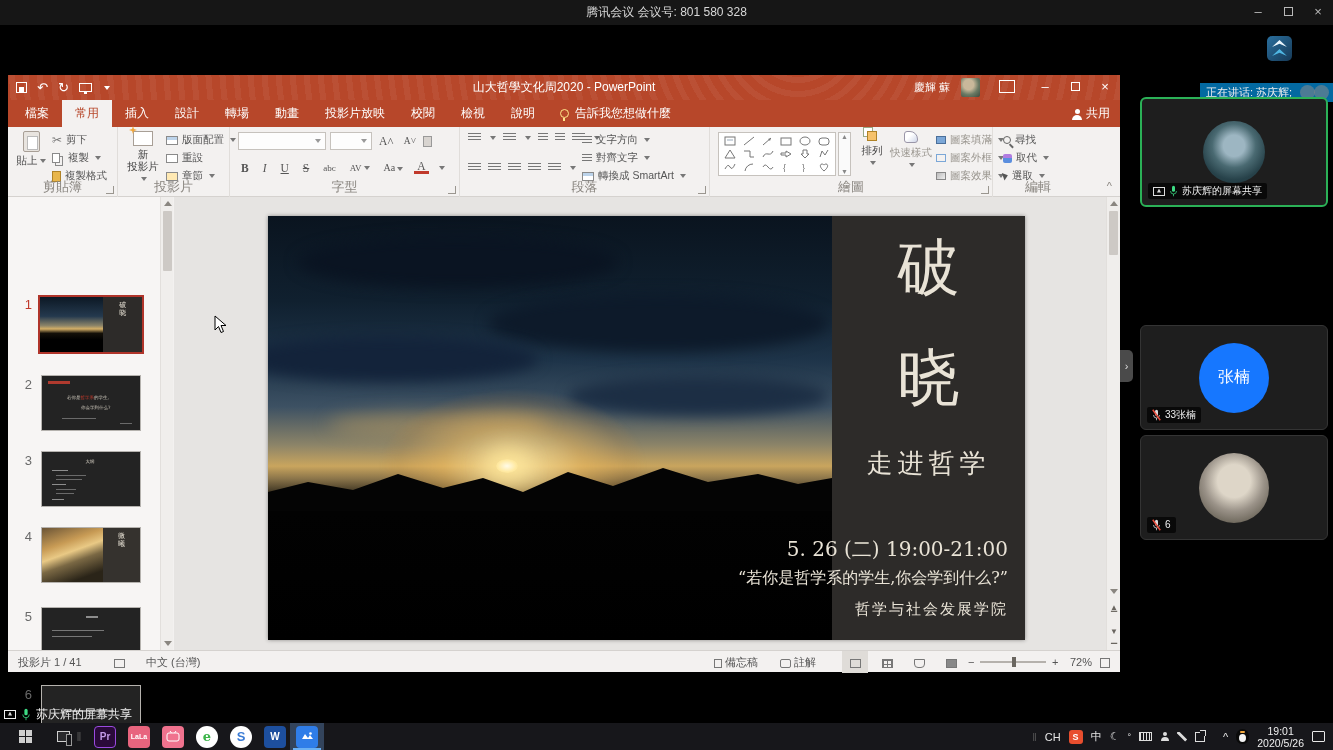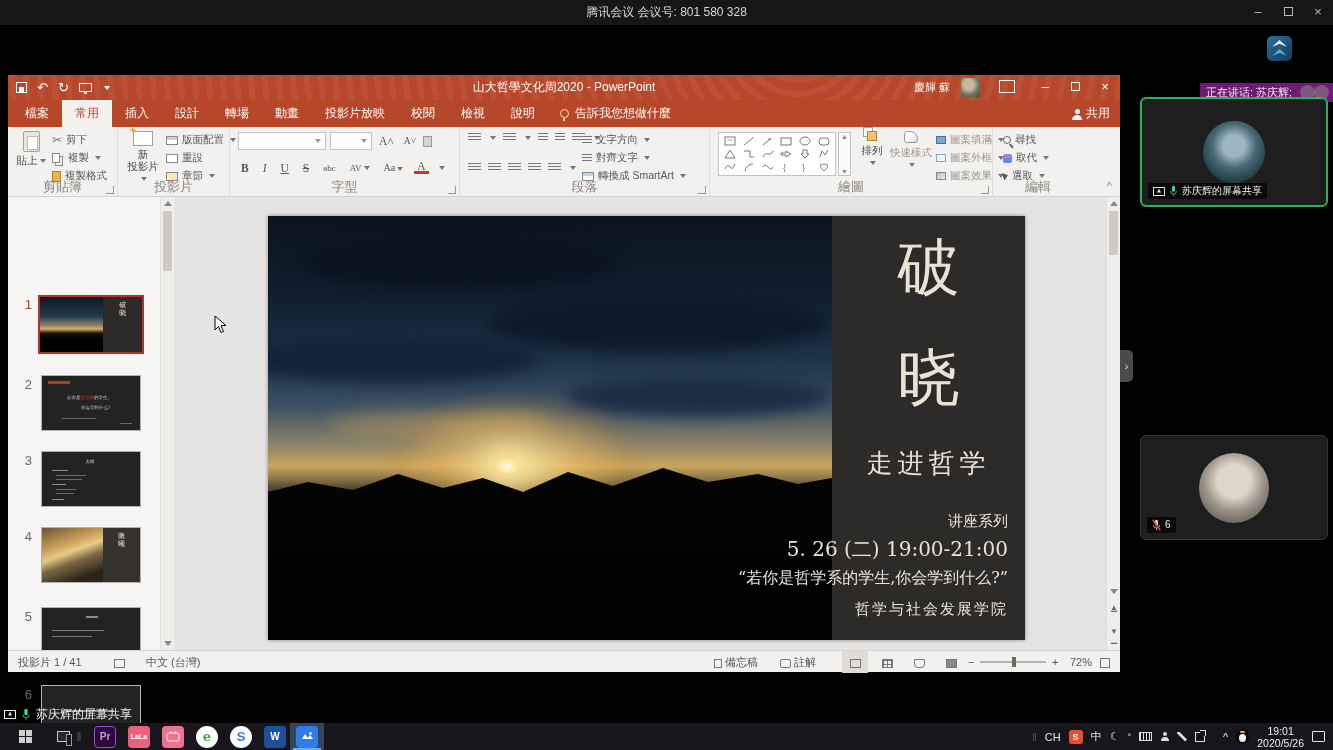--- a/index.html
+++ b/index.html
@@ -122,21 +122,21 @@
   .viewbtn.on { background:#dfdcd8; }
   .vicon { display:inline-block; width:11px; height:9px; border:1px solid #777; vertical-align:middle; }
   .vicon.grid { background:repeating-linear-gradient(90deg,#777 0 1px,transparent 1px 4px),repeating-linear-gradient(180deg,#777 0 1px,transparent 1px 4px); }
   .ztrack { position:absolute; top:10px; width:66px; height:2px; background:#b5b1ac; }
   .zhandle { position:absolute; top:6px; width:4px; height:10px; background:#6a6660; }
 
   
   .logo-chip { left:1267px; top:36px; width:25px; height:25px; border-radius:5px; background:linear-gradient(135deg,#2a6f9e,#173a57); overflow:hidden; }
   .logo-chip:before { content:""; position:absolute; left:5px; top:4px; width:15px; height:7px; background:#e8f4fb; clip-path:polygon(0 100%,50% 0,100% 100%,50% 55%); }
   .logo-chip:after { content:""; position:absolute; left:5px; top:13px; width:15px; height:7px; background:#4fb6e2; clip-path:polygon(0 100%,50% 0,100% 100%,50% 55%); }
-  .speakbar { left:1200px; top:83px; width:133px; height:19px; background:#701a75; color:#eee; font-size:11px; line-height:19px; padding-left:6px; white-space:nowrap; overflow:hidden; }
+  .speakbar { left:1200px; top:83px; width:133px; height:19px; background:#0369a1; color:#eee; font-size:11px; line-height:19px; padding-left:6px; white-space:nowrap; overflow:hidden; }
   .blurdot { position:absolute; top:2px; width:15px; height:15px; border-radius:50%; background:#8a8a8a; opacity:.55; }
   .tile { position:absolute; left:1140px; width:188px; background:#1e1e1e; border:1px solid #343434; border-radius:6px; }
   .tile.speaking { border:2px solid #2bb157; }
   .tile-avatar { position:absolute; left:50%; top:50%; transform:translate(-50%,-50%); border-radius:50%; }
   .tile-label { position:absolute; left:6px; bottom:6px; background:rgba(0,0,0,.68); color:#eee; font-size:10px; line-height:16px; padding:0 5px; display:flex; align-items:center; gap:4px; border-radius:2px; white-space:nowrap; }
   .i-screenshare { width:12px; height:9px; border:1px solid #ddd; position:relative; flex:none; }
   .i-screenshare:after { content:""; position:absolute; left:3px; top:1px; width:4px; height:4px; background:#ddd; clip-path:polygon(50% 0,100% 100%,0 100%); }
   .badge-member { width:15px; height:15px; background:#f08c1e; border-radius:2px; position:relative; flex:none; }
   .badge-member:before { content:""; position:absolute; left:5px; top:2px; width:5px; height:5px; border-radius:50%; background:#fff; }
   .badge-member:after { content:""; position:absolute; left:3px; bottom:2px; width:9px; height:5px; border-radius:4px 4px 0 0; background:#fff; }
@@ -538,21 +538,20 @@
         <div class="suncore"></div>
         <svg class="mtn" viewBox="0 0 564 70" preserveAspectRatio="none">
           <path d="M0 44 L40 34 L85 42 L130 26 L175 40 L215 30 L255 44 L300 24 L345 38 L395 20 L440 34 L490 26 L530 36 L564 30 L564 70 L0 70 Z" fill="#040404"></path>
         </svg>
         <div class="fg"></div>
       </div>
       <div class="panel-dark"></div>
       <div class="bigchar slide-serif" style="top:10px;">破</div>
       <div class="bigchar slide-serif" style="top:120px;">晓</div>
       <div class="subtitle slide-serif" style="top:230px;">走进哲学</div>
-      <div class="slide-lines slide-serif" style="top:296px;font-size:15px;">讲座系列</div>
       <div class="slide-lines slide-serif" style="top:320px;font-size:20px;">5. 26 (二) 19:00-21:00</div>
       <div class="slide-lines slide-serif" style="top:352px;font-size:16px;">“若你是哲学系的学生,你会学到什么?”</div>
       <div class="slide-lines slide-serif" style="top:384px;font-size:15px;letter-spacing:2px;">哲学与社会发展学院</div>
     </div>
 
     <div class="abs rscroll">
       <span class="sarrow up" style="top:4px;left:3px;"></span>
       <div class="vthumb" style="top:14px;height:44px;"></div>
       <span class="sarrow down" style="bottom:56px;left:3px;"></span>
       <div class="dbl" style="bottom:30px;">▲<br>▔</div>
@@ -596,20 +595,34 @@
       <svg class="mic" width="9" height="12" viewBox="0 0 12 16">
           <rect x="4" y="1" width="4" height="8" rx="2" fill="#3ddc84"></rect>
           <path d="M2 8a4 4 0 0 0 8 0" stroke="#3ddc84" fill="none"></path>
           <line x1="6" y1="12" x2="6" y2="15" stroke="#3ddc84"></line>
         </svg>
       <span>苏庆辉的屏幕共享</span>
     </div>
   </div>
 
 
+  <div class="tile" style="top:325px;height:105px;">
+    <div class="tile-avatar" style="width:70px;height:70px;background:#1677ff;display:flex;align-items:center;justify-content:center;color:#fff;font-size:16px;">
+        <span>张楠</span>
+      </div>
+    <div class="tile-label">
+      <svg class="mic" width="9" height="12" viewBox="0 0 12 16">
+          <rect x="4" y="1" width="4" height="8" rx="2" fill="#ddd"></rect>
+          <path d="M2 8a4 4 0 0 0 8 0" stroke="#ddd" fill="none"></path>
+          <line x1="6" y1="12" x2="6" y2="15" stroke="#ddd"></line>
+          <line x1="1" y1="1" x2="11" y2="15" stroke="#e74c3c" stroke-width="2"></line>
+        </svg>
+      <span>33张楠</span>
+    </div>
+  </div>
 
   <div class="tile" style="top:435px;height:105px;">
     <div class="tile-avatar" style="width:70px;height:70px;background:radial-gradient(circle at 50% 40%, #ded6c8 0 30%, #9a9288 55%, #6a6458 80%);"></div>
     <div class="tile-label">
       <svg class="mic" width="9" height="12" viewBox="0 0 12 16">
           <rect x="4" y="1" width="4" height="8" rx="2" fill="#ddd"></rect>
           <path d="M2 8a4 4 0 0 0 8 0" stroke="#ddd" fill="none"></path>
           <line x1="6" y1="12" x2="6" y2="15" stroke="#ddd"></line>
           <line x1="1" y1="1" x2="11" y2="15" stroke="#e74c3c" stroke-width="2"></line>
         </svg>

